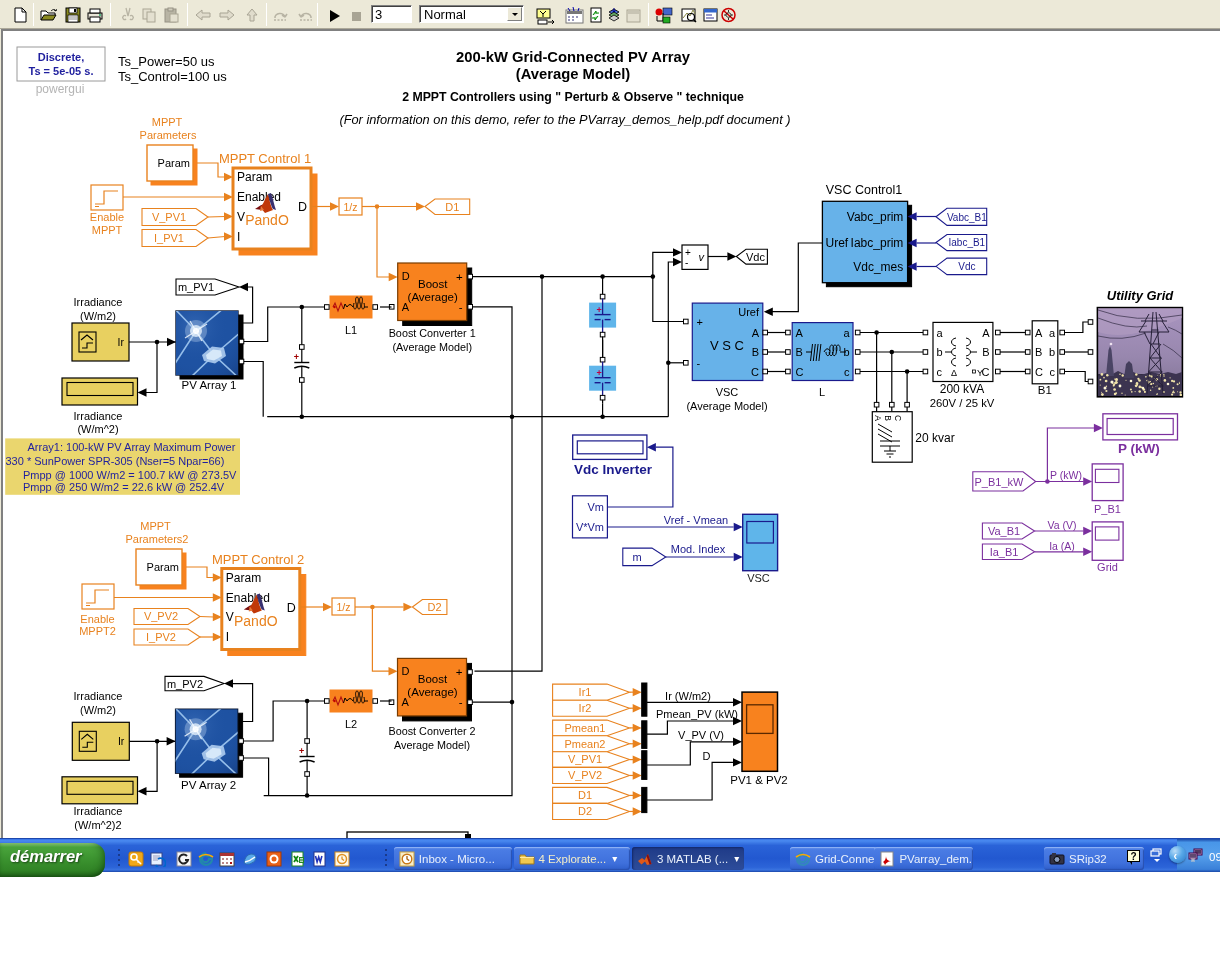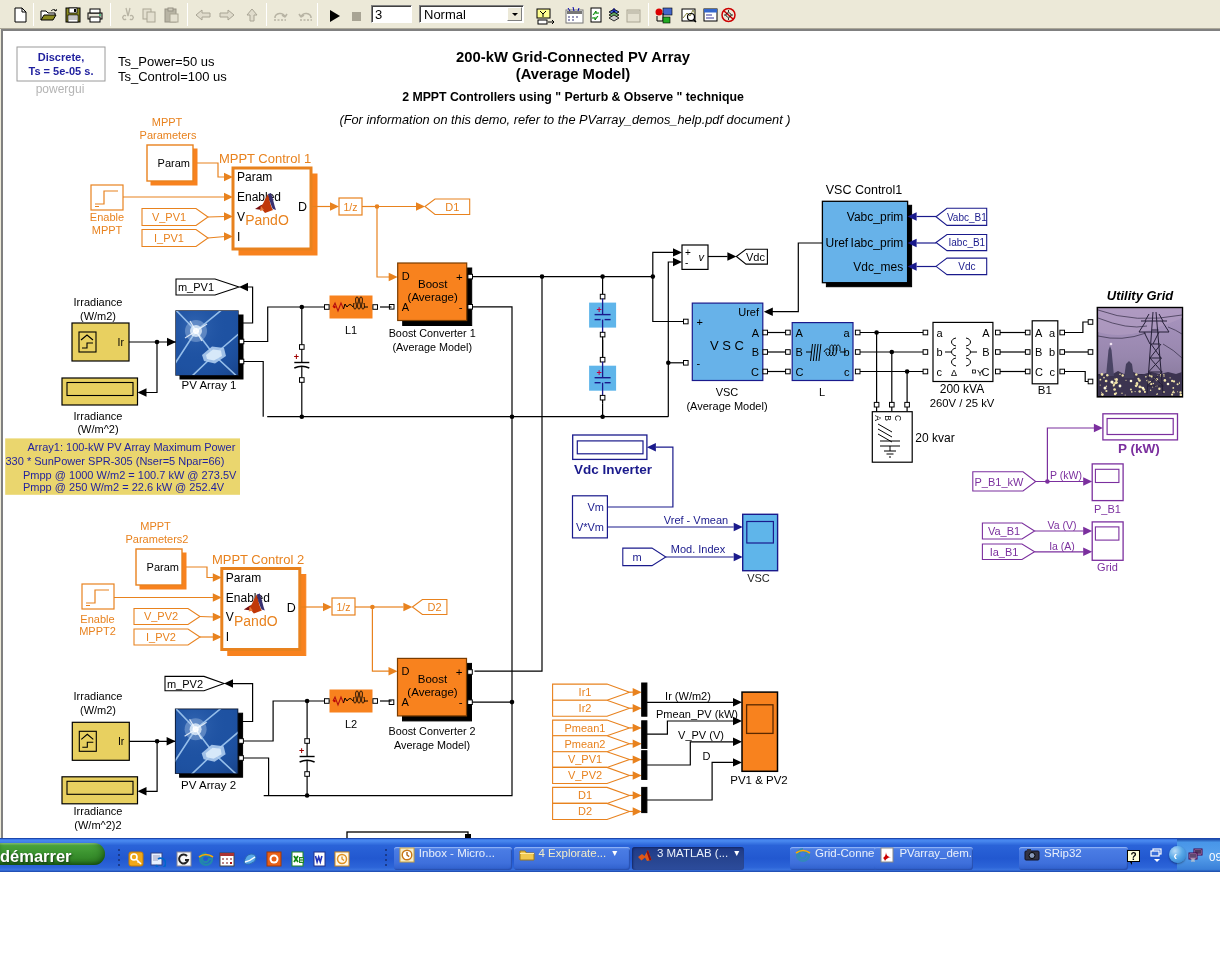--- a/index.html
+++ b/index.html
@@ -1,26 +1,26 @@
 <!DOCTYPE html>
 <html><head><meta charset="utf-8"><style>
 html,body{margin:0;padding:0;width:1220px;height:970px;background:#fff;overflow:hidden}
 *{box-sizing:border-box}
 #toolbar{position:absolute;left:0;top:0;width:1220px;height:29px;background:#ece9d8;border-bottom:1px solid #aca899}
 #tbline{position:absolute;left:0;top:29px;width:1220px;height:2px;background:#808080}
 #canvas{position:absolute;left:0;top:31px;width:1220px;height:610px;background:#fff}
 #leftedge{position:absolute;left:0;top:29px;width:3px;height:809px;background:linear-gradient(90deg,#ece9d8 1px,#808080 1px)}
 #taskbar{position:absolute;left:0;top:838px;width:1220px;height:34px;
  background:linear-gradient(#0c2c8c 0,#3a77e8 4%,#4a8af0 8%,#2a63d8 22%,#2258d0 60%,#2c64d8 86%,#3a74e0 94%,#1a45a8 100%)}
-#start{position:absolute;left:0;top:5px;width:105px;height:22px;border-radius:0 13px 13px 0;
+#start{position:absolute;left:0;top:5px;width:105px;height:34px;border-radius:0 13px 13px 0;
  background:linear-gradient(#8cc878 0,#4aa43c 12%,#3c9430 45%,#318426 80%,#276e1e 100%);
  box-shadow:inset -6px 0 8px -4px rgba(0,40,0,0.45), inset 0 -3px 5px -2px rgba(0,40,0,0.5);
- color:#fff;font-weight:bold;font-size:16.5px;font-family:'Liberation Sans',sans-serif;line-height:27px;text-shadow:1px 1px 2px rgba(0,0,0,0.5)}
+ color:#fff;font-style:italic;font-weight:bold;font-size:16.5px;font-family:'Liberation Sans',sans-serif;line-height:27px;padding-left:10px;text-shadow:1px 1px 2px rgba(0,0,0,0.5)}
 .qli{position:absolute;top:13px}
-.tbtn{position:absolute;top:9px;height:23px;border-radius:3px;display:flex;
+.tbtn{position:absolute;top:9px;height:23px;border-radius:3px;display:flex;align-items:center;
  background:linear-gradient(#6b95ec 0,#4a7ce4 12%,#3f70dc 70%,#3566d2 88%,#2e5cc8 100%);
  box-shadow:inset 0 1px 0 #8cb0f4, inset -1px -1px 1px #2850b0;
  font:11.5px 'Liberation Sans',sans-serif;white-space:nowrap;overflow:hidden}
 .tbtn.pressed{background:linear-gradient(#1e3a88 0,#27448f 50%,#2c4c9c 100%);box-shadow:inset 1px 1px 2px #142868}
 .dd{color:#fff;font-size:10px;margin-left:6px}
 .tray{position:absolute;left:1177px;top:1px;width:43px;height:33px;
  background:linear-gradient(#1a48a8 0,#4896e8 10%,#56a0ec 50%,#3a80d8 92%,#1a48a8 100%)}
 svg text{font-family:'Liberation Sans',sans-serif}
 </style></head>
 <body>
@@ -972,21 +972,21 @@
       </svg>
       <span style="color:#e9f0fb">Grid-Connect...</span>
     </div>
     <div class="tbtn" style="left:874.4px;width:99px">
       <svg width="16" height="16" viewBox="0 0 16 16" style="margin:0 4px 0 5px;flex:none">
         <rect x="2" y="1" width="12" height="14" fill="#fff" stroke="#888"></rect>
         <path d="M4 11 c2-1 3-4 3-6 c0 3 2 5 5 5 c-3 0.5-5 2-6 4 c-0.5-1.5-1-2.5-2-3 z" fill="#c00"></path>
       </svg>
       <span style="color:#e9f0fb">PVarray_dem...</span>
     </div>
-    <div class="tbtn" style="left:1019px;width:109px">
+    <div class="tbtn" style="left:1044px;width:100px">
       <svg width="16" height="16" viewBox="0 0 16 16" style="margin:0 4px 0 5px;flex:none">
         <rect x="1" y="4" width="14" height="9" rx="1" fill="#334" stroke="#112"></rect>
         <circle cx="8" cy="8.5" r="3" fill="#89b" stroke="#000"></circle>
         <rect x="3" y="2" width="4" height="3" fill="#334"></rect>
       </svg>
       <span style="color:#e9f0fb">SRip32</span>
     </div>
     <div class="tray"></div>
     <svg style="position:absolute;left:1127px;top:12px" width="14" height="15" viewBox="0 0 14 15">
       <rect x="0.5" y="0.5" width="12" height="11" fill="#ffffd8" stroke="#000"></rect>

